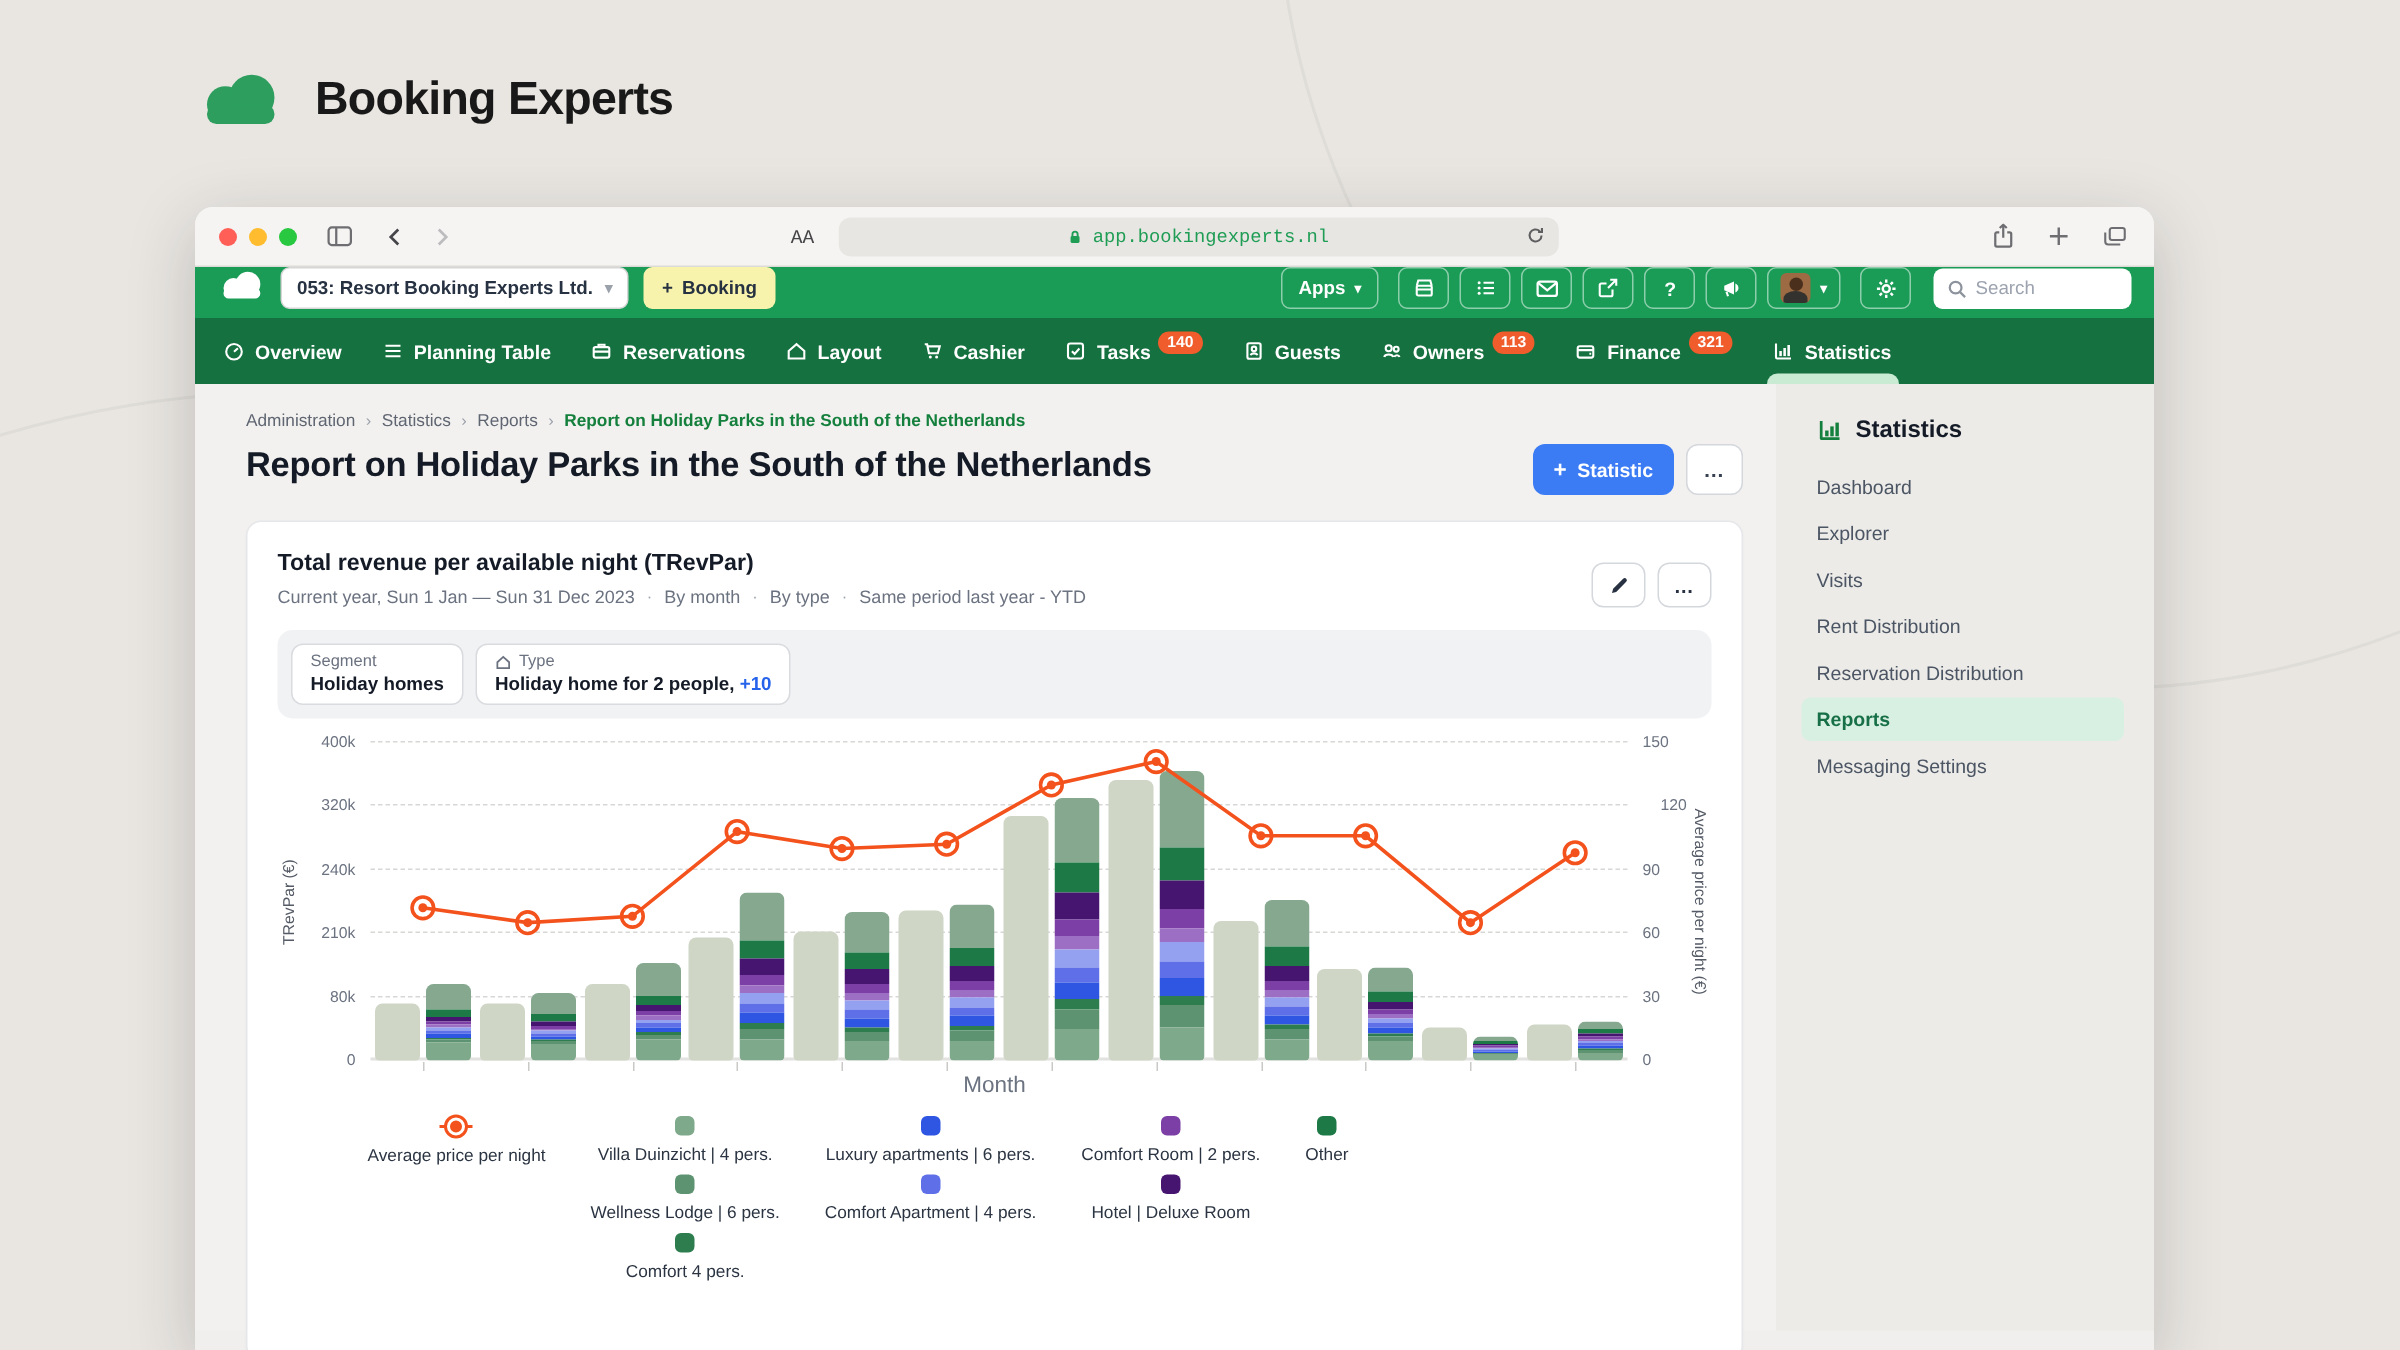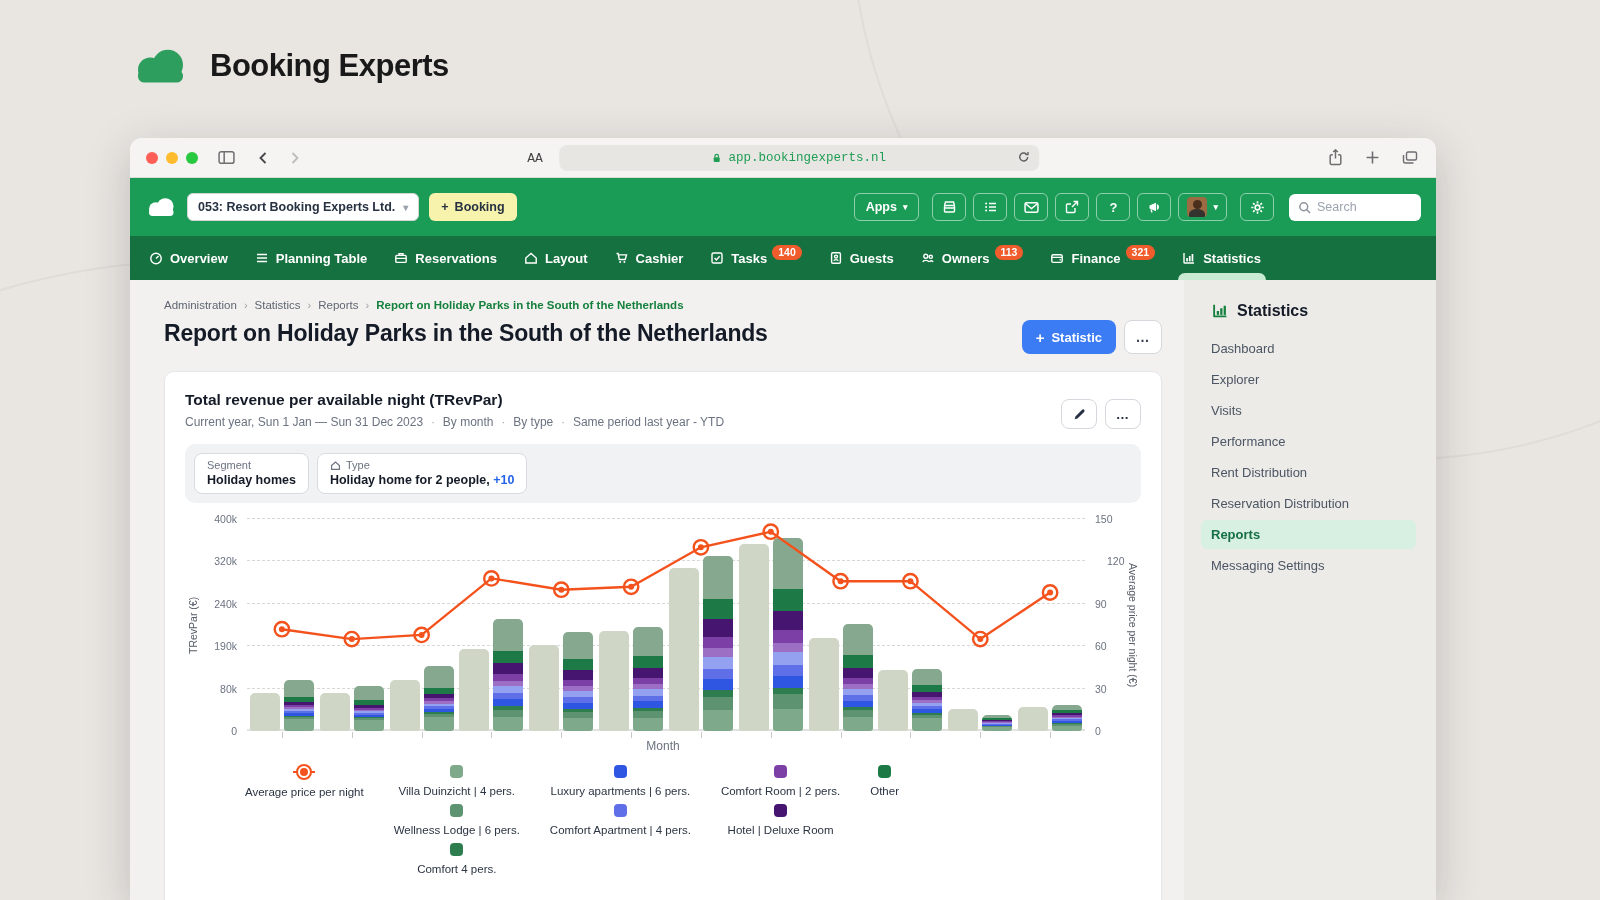--- a/index.html
+++ b/index.html
@@ -31,21 +31,21 @@
   .url-group { position:absolute; left:50%; top:0; height:40px; transform:translateX(-50%);
     display:flex; align-items:center; gap:16px;font-family:Liberation Mono, monospace; }
   .aa { font-size:13px; color:#454548; letter-spacing:0; }
   .url-pill { width:480px; height:26px; background:#e8e6e3; border-radius:8px; position:relative;
     display:flex; align-items:center; justify-content:center; gap:6px; }
   .url-text { font-size:12.5px; color:#1f9d55; font-weight:500; }
   .reload { position:absolute; right:9px; top:5px; }
   .btool-right { position:absolute; right:18px; display:flex; gap:22px; align-items:center; }
 
   
-  .topbar { height:58px; background:#1a9c57; display:flex; align-items:center; padding:0 15px; gap:10px; }
+  .topbar { height:34px; background:#1a9c57; display:flex; align-items:flex-start; padding:0 15px; gap:10px; }
   .selector { background:#fff; border:1px solid #d6d6d6; height:28px; border-radius:6px; display:flex;
     align-items:center; gap:8px; padding:0 10px; font-size:12.5px; font-weight:700; color:#263142; }
   .selector .chev { color:#9aa1ab; font-size:10px; }
   .btn-booking { background:#f8f3ac; height:28px; border-radius:6px; border:none; display:flex; align-items:center;
     gap:6px; padding:0 12px; font-size:12.5px; font-weight:700; color:#263142; font-family:inherit; }
   .topbar-right { margin-left:auto; display:flex; align-items:center; gap:7px; }
   .tb-btn { border:1px solid rgba(255,255,255,.5); background:transparent; border-radius:6px; height:28px;
     min-width:34px; color:#fff; display:flex; align-items:center; justify-content:center; gap:6px;
     font-size:12.5px; font-weight:700; padding:0 8px; font-family:inherit; }
   .tb-btn.apps { padding:0 11px; margin-right:6px; }
@@ -115,21 +115,21 @@
   .bars-layer { position:absolute; inset:0; display:flex; }
   .slot { flex:1; display:flex; align-items:flex-end; justify-content:center; gap:4px; }
   .bar { width:30px; border-radius:5px 5px 3px 3px; }
   .bar.plain { background:#cfd6c6; }
   .bar.stack { display:flex; flex-direction:column-reverse; overflow:hidden; }
   .seg { width:100%; }
   svg.line-svg { position:absolute; inset:0; width:100%; height:100%; pointer-events:none; }
   .xtick { position:absolute; bottom:-7px; width:1px; height:6px; background:#c9c9c7; }
   .xlabels { display:flex; margin:12px 0 0 62px; width:calc(100% - 118px); }
   .xlabels div { flex:1; text-align:center; font-size:11px; color:#4b5563; }
-  .x-axis-title { text-align:center; font-size:12px; color:#6b7280; margin-top:8px; }
+  .x-axis-title { text-align:center; font-size:15px; color:#6b7280; margin-top:8px; }
 
   .legend { display:flex; gap:30px; margin:12px 0 0 60px; }
   .lg-col { display:flex; flex-direction:column; gap:7px; }
   .lg-item { display:flex; align-items:center; gap:7px; font-size:11.5px; color:#2b3442; font-weight:500; cursor:pointer; white-space:nowrap;flex-direction:column; }
   .swatch { width:13px; height:13px; border-radius:4px; flex:none; }
   .line-marker { width:22px; height:14px; position:relative; flex:none; }
   .line-marker::before { content:""; position:absolute; left:0; right:0; top:6px; height:2px; background:#f4521c; }
   .line-marker::after { content:""; position:absolute; left:5px; top:1px; width:8px; height:8px; border-radius:50%;
     background:#f4521c; border:2px solid #fff; box-shadow:0 0 0 2px #f4521c; }
 
@@ -483,21 +483,21 @@
             <div class="chip-value"><span>Holiday home for 2 people,</span> <span class="chip-extra">+10</span></div>
           </div>
         </div>
 
         <div class="chart-wrap">
           <div class="chart-row">
             <div class="axis-title">TRevPar (€)</div>
             <div class="ticks left" id="left-ticks">
                 <div class="tick" style="bottom: 0px;">0</div>
                 <div class="tick" style="bottom: 42.4px;">80k</div>
-                <div class="tick" style="bottom: 84.8px;">190k</div>
+                <div class="tick" style="bottom: 84.8px;">210k</div>
                 <div class="tick" style="bottom: 127.2px;">240k</div>
                 <div class="tick" style="bottom: 169.6px;">320k</div>
                 <div class="tick" style="bottom: 212px;">400k</div>
               </div>
             <div class="plot" id="plot">
               <div id="gridlines">
                   <div class="gridline" style="bottom: 42.4px;"></div>
                   <div class="gridline" style="bottom: 84.8px;"></div>
                   <div class="gridline" style="bottom: 127.2px;"></div>
                   <div class="gridline" style="bottom: 169.6px;"></div>
@@ -812,21 +812,20 @@
               <rect x="7.6" y="4.6" width="2" height="5.8"></rect>
               <rect x="10.6" y="2.4" width="2" height="8"></rect>
             </svg>
         </span>
         <span class="side-title">Statistics</span>
       </div>
       <div id="side-items">
           <div class="side-item">Dashboard</div>
           <div class="side-item">Explorer</div>
           <div class="side-item">Visits</div>
-          <div class="side-item">Performance</div>
           <div class="side-item">Rent Distribution</div>
           <div class="side-item">Reservation Distribution</div>
           <div class="side-item active">Reports</div>
           <div class="side-item">Messaging Settings</div>
         </div>
     </div>
   </div>
 </div>
 
 </body></html>

